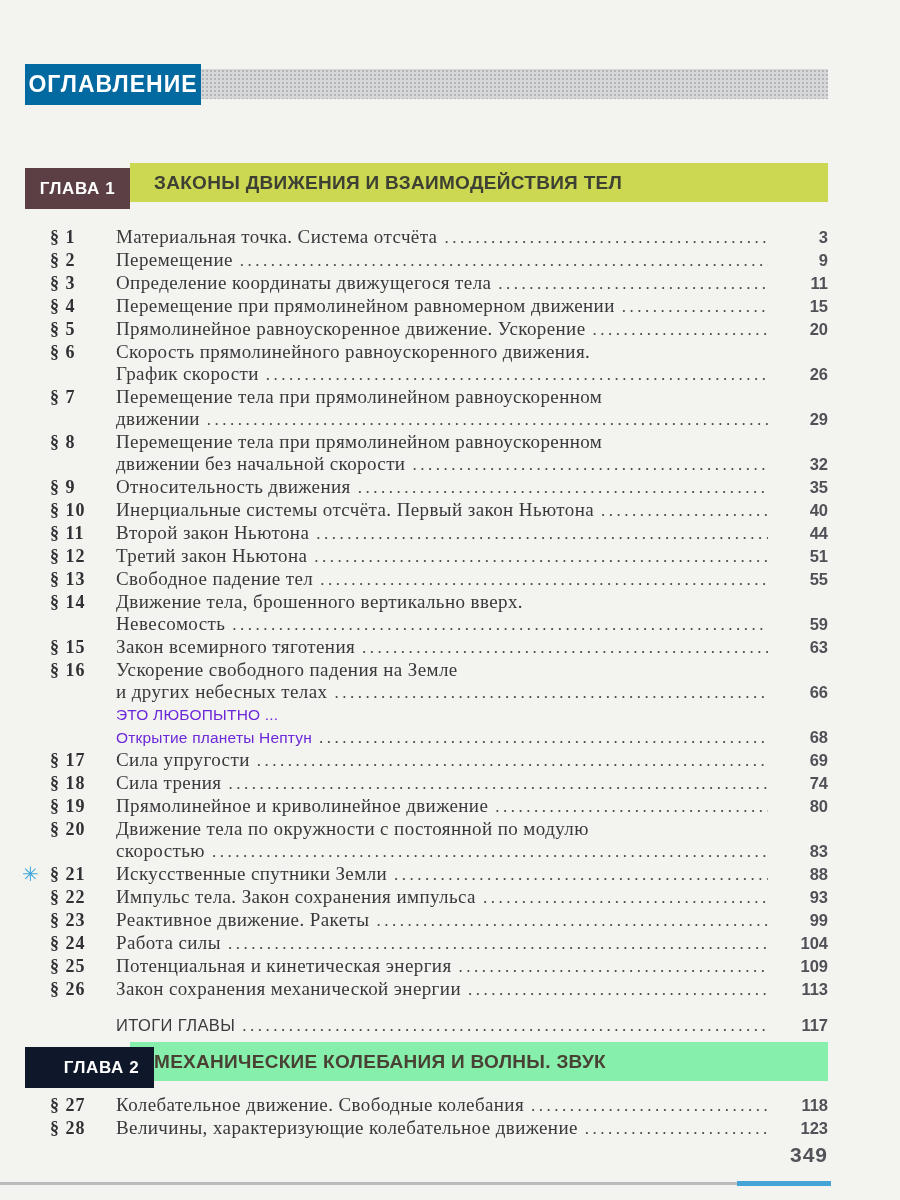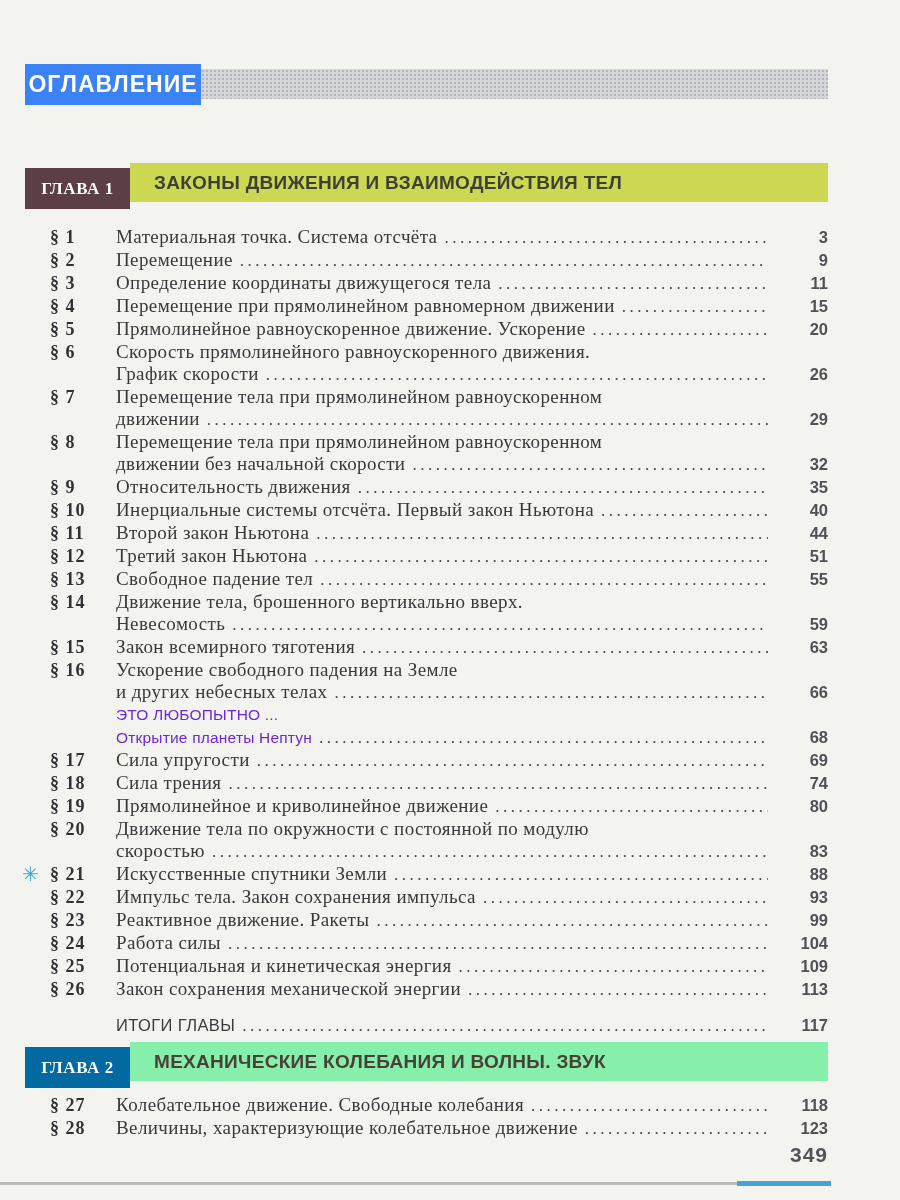--- a/index.html
+++ b/index.html
@@ -28,21 +28,21 @@
   #ch2{top:1042px;}
   .chapter-bar{
     position:absolute;left:105px;right:0;top:0;height:39px;
     display:flex;align-items:center;padding-left:24px;box-sizing:border-box;
     font-family:"Liberation Sans","DejaVu Sans",sans-serif;font-weight:bold;
     font-size:19px;letter-spacing:0.3px;
   }
   .chapter-badge{
     position:absolute;left:0;top:5px;width:105px;height:41px;
     display:flex;align-items:center;justify-content:center;
-    color:#fff;font-family:Liberation Serif, serif;
+    color:#fff;font-family:Liberation Sans, sans-serif;
     font-weight:bold;font-size:17px;letter-spacing:0.6px;
   }
   
   .entries{position:absolute;left:50px;right:72px;}
   #entries1{top:226px;}
   #entries2{top:1094px;}
   .entry{display:flex;position:relative;}
   .entry.gap{margin-top:13px;}
   .e-num{
     flex:0 0 66px;width:66px;font-weight:bold;font-size:18px;line-height:22px;
@@ -74,21 +74,21 @@
   }
   .footer-rule{position:absolute;top:1182px;left:0;width:831px;height:3px;background:#babcbe;}
   .rule-blue{position:absolute;right:0;top:-1px;width:94px;height:5px;background:#45a3d6;}
 </style>
 </head>
 <body>
 
 <div class="page" style="background: rgb(243, 244, 240);">
 
   <div class="header-row">
-    <div class="toc-badge" style="background: #3b82f6;">ОГЛАВЛЕНИЕ</div>
+    <div class="toc-badge" style="background: #0369a1;">ОГЛАВЛЕНИЕ</div>
     <div class="header-bar"></div>
   </div>
 
   <div class="chapter-row" id="ch1">
     <div class="chapter-bar" style="background: rgb(204, 216, 81); color: rgb(62, 64, 51);">
       <span>ЗАКОНЫ ДВИЖЕНИЯ И ВЗАИМОДЕЙСТВИЯ ТЕЛ</span>
     </div>
     <div class="chapter-badge" style="background: rgb(92, 62, 69);">ГЛАВА 1</div>
   </div>
 
@@ -427,21 +427,21 @@
             <span class="page-num">117</span>
           </div>
         </div>
   </div>
 </div>
 
   <div class="chapter-row" id="ch2">
     <div class="chapter-bar" style="background: #86efac; color: rgb(73, 66, 52);">
       <span>МЕХАНИЧЕСКИЕ КОЛЕБАНИЯ И ВОЛНЫ. ЗВУК</span>
     </div>
-    <div class="chapter-badge" style="background: #0369a1;">ГЛАВА 2</div>
+    <div class="chapter-badge" style="background: #0f172a; padding-left: 24px;">ГЛАВА 2</div>
   </div>
 
   <div class="entries" id="entries2">
   <div class="entry">
     <div class="e-num">§ 27</div>
     <div class="e-body">
           <div class="e-line">
             <span class="e-text">Колебательное движение. Свободные колебания</span>
             <span class="leader"></span>
             <span class="page-num">118</span>

